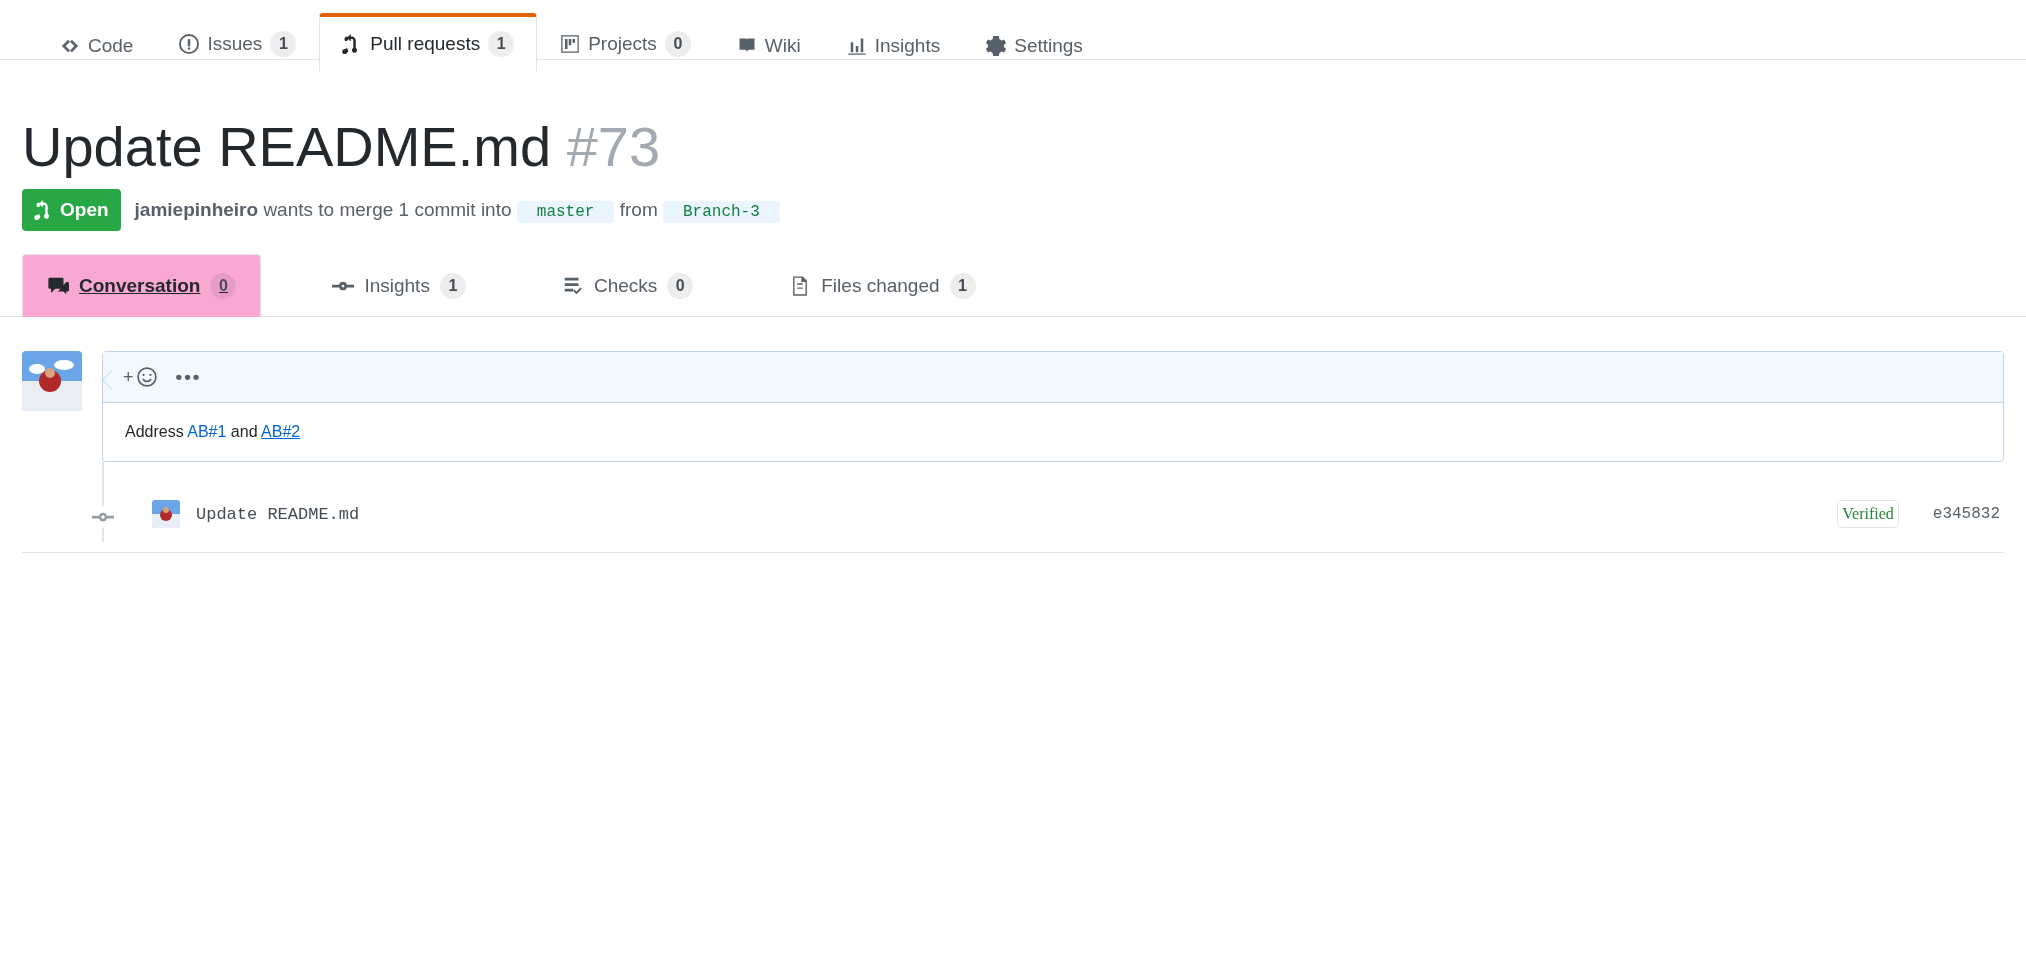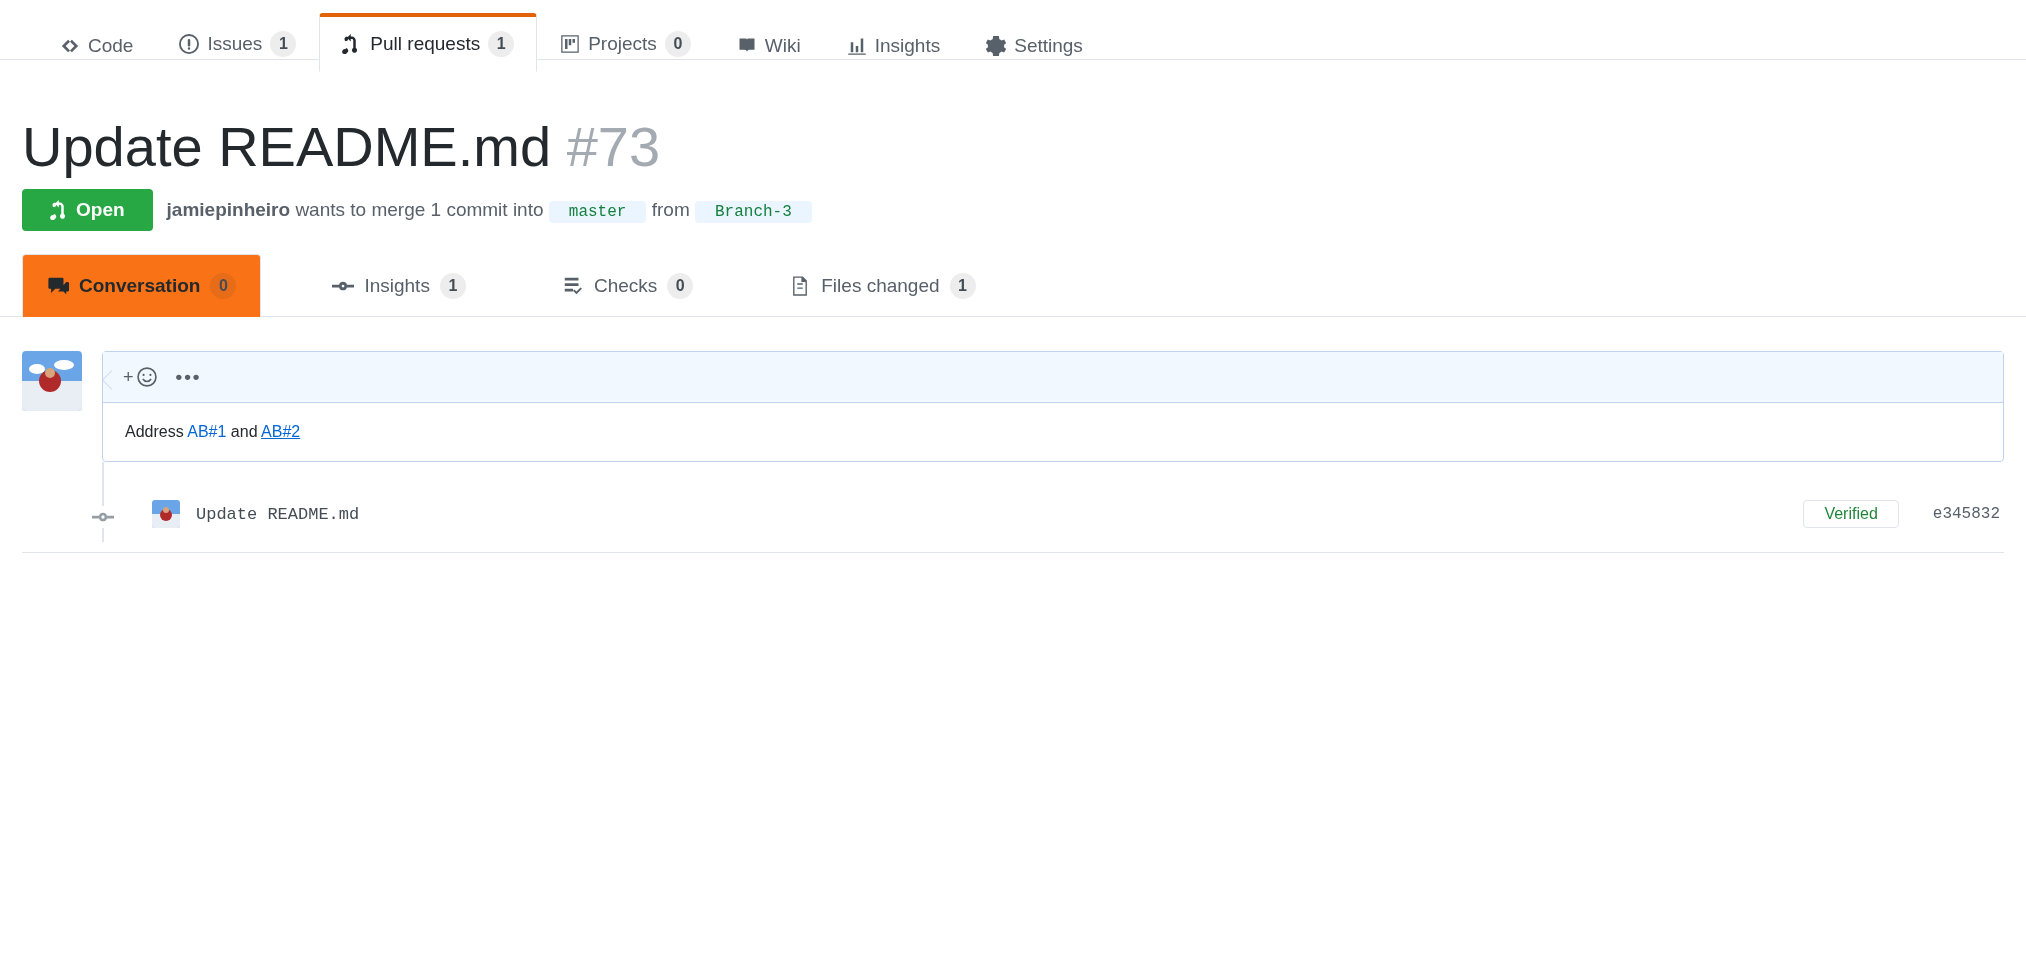--- a/index.html
+++ b/index.html
@@ -77,21 +77,21 @@
     margin-bottom: 22px;
   }
   .state-open {
     display: inline-flex;
     align-items: center;
     gap: 6px;
     background: #28a745;
     color: #fff;
     font-weight: 600;
     font-size: 19px;
-    padding: 10px 28px;
+    padding: 10px 12px;
     border-radius: 4px;
   }
   .author { color: #586069; font-weight: 600; }
   .branch-label {
     font-family: SFMono-Regular, Consolas, "Liberation Mono", Menlo, monospace;
     font-size: 16px;
     color: #15803d;
     background: #eaf5ff;
     padding: 2px 20px;
     border-radius: 4px;
@@ -115,23 +115,24 @@
     color: #586069;
     cursor: pointer;
     border: 1px solid transparent;
     border-bottom: none;
     position: relative;
     top: 1px;
   }
   .pr-tab.active {
     border-color: #e1e4e8;
     border-radius: 4px 4px 0 0;
-    background: #f97316;
+    background: #f9a8d4;
     color: #24292e;
     font-weight: 600;
+    text-decoration: underline;
   }
   .pr-tab .cnt {
     display: inline-flex;
     align-items: center;
     justify-content: center;
     min-width: 26px;
     height: 26px;
     padding: 0 8px;
     border-radius: 13px;
     background: rgba(27,31,35,0.08);
@@ -235,22 +236,23 @@
     font-family: SFMono-Regular, Consolas, "Liberation Mono", Menlo, monospace;
     font-size: 17px;
     color: #444d56;
     flex: 1;
   }
   .commit-right { display: flex; align-items: center; gap: 34px; margin-right: 4px;}
   .verified {
     border: 1px solid #e1e4e8;
     color: #22863a;
     font-size: 16px;
-    padding: 4px 20px;
+    padding: 4px 4px;
     border-radius: 4px;
+    font-family: Liberation Serif, serif;
   }
   .sha {
     font-family: SFMono-Regular, Consolas, "Liberation Mono", Menlo, monospace;
     color: #586069;
     font-size: 16px;
   }
   .bottom-line {
     border-bottom: 1px solid #e1e4e8;
     margin: 10px 22px 0 22px;
   }

